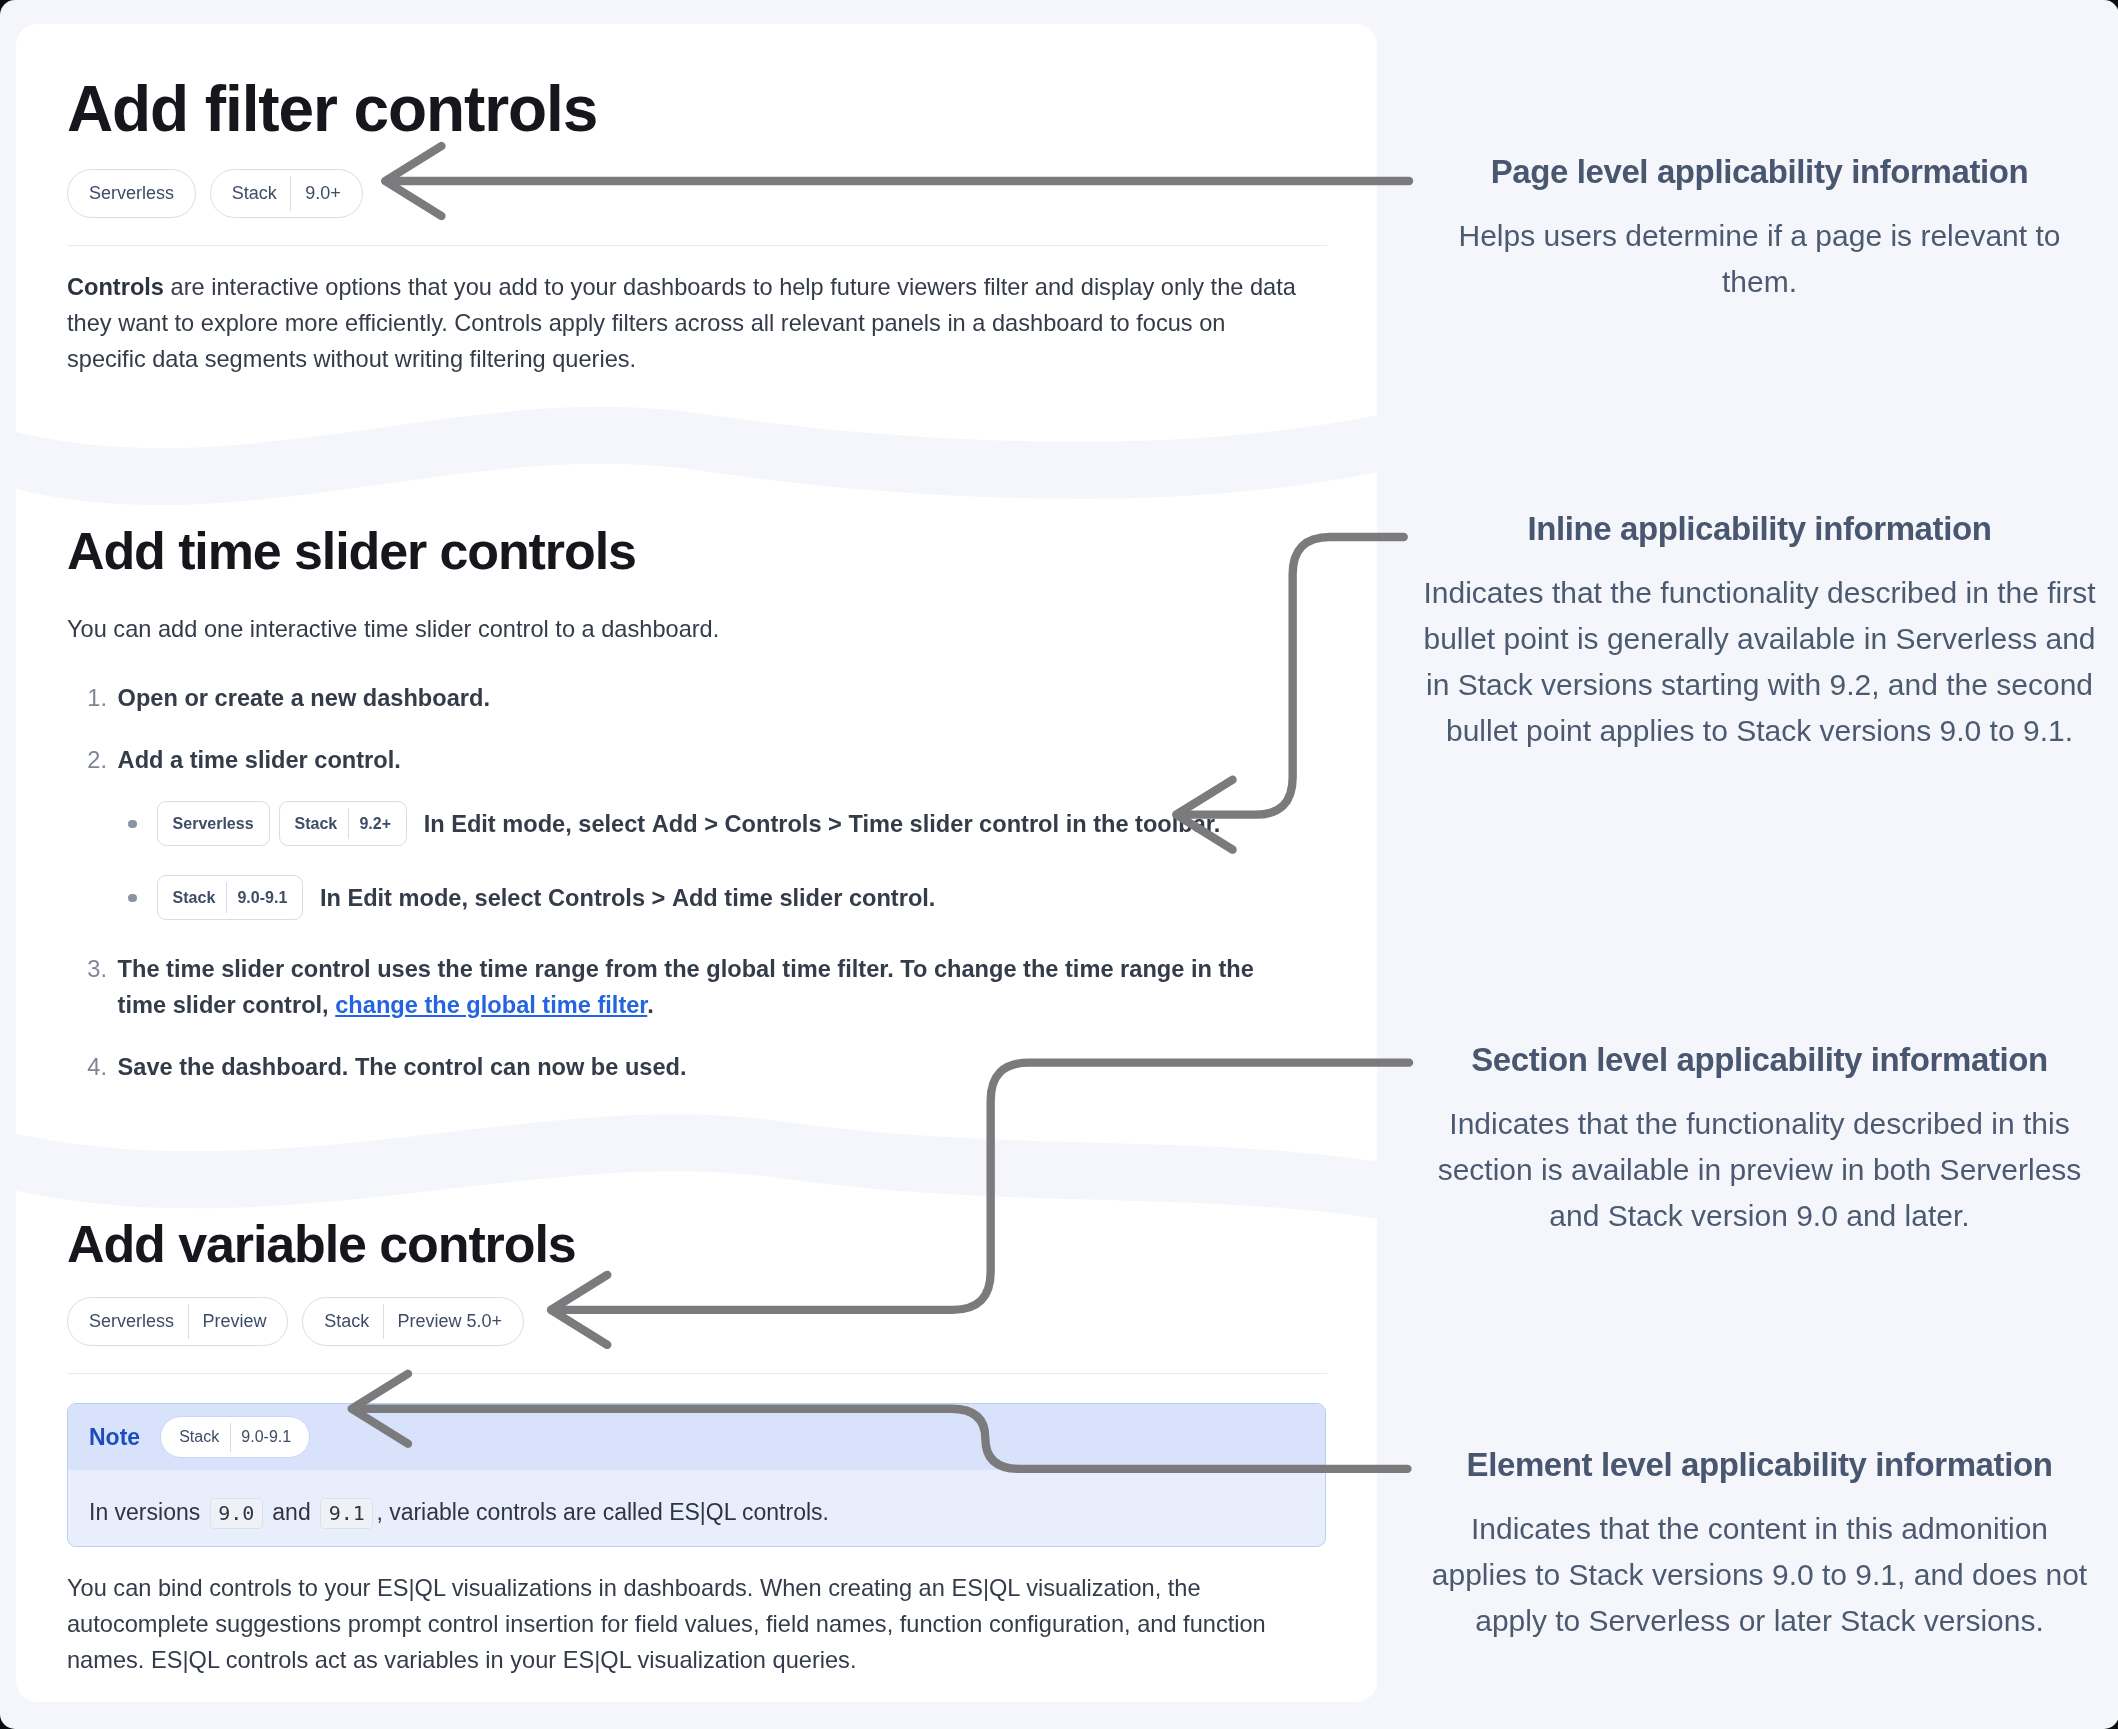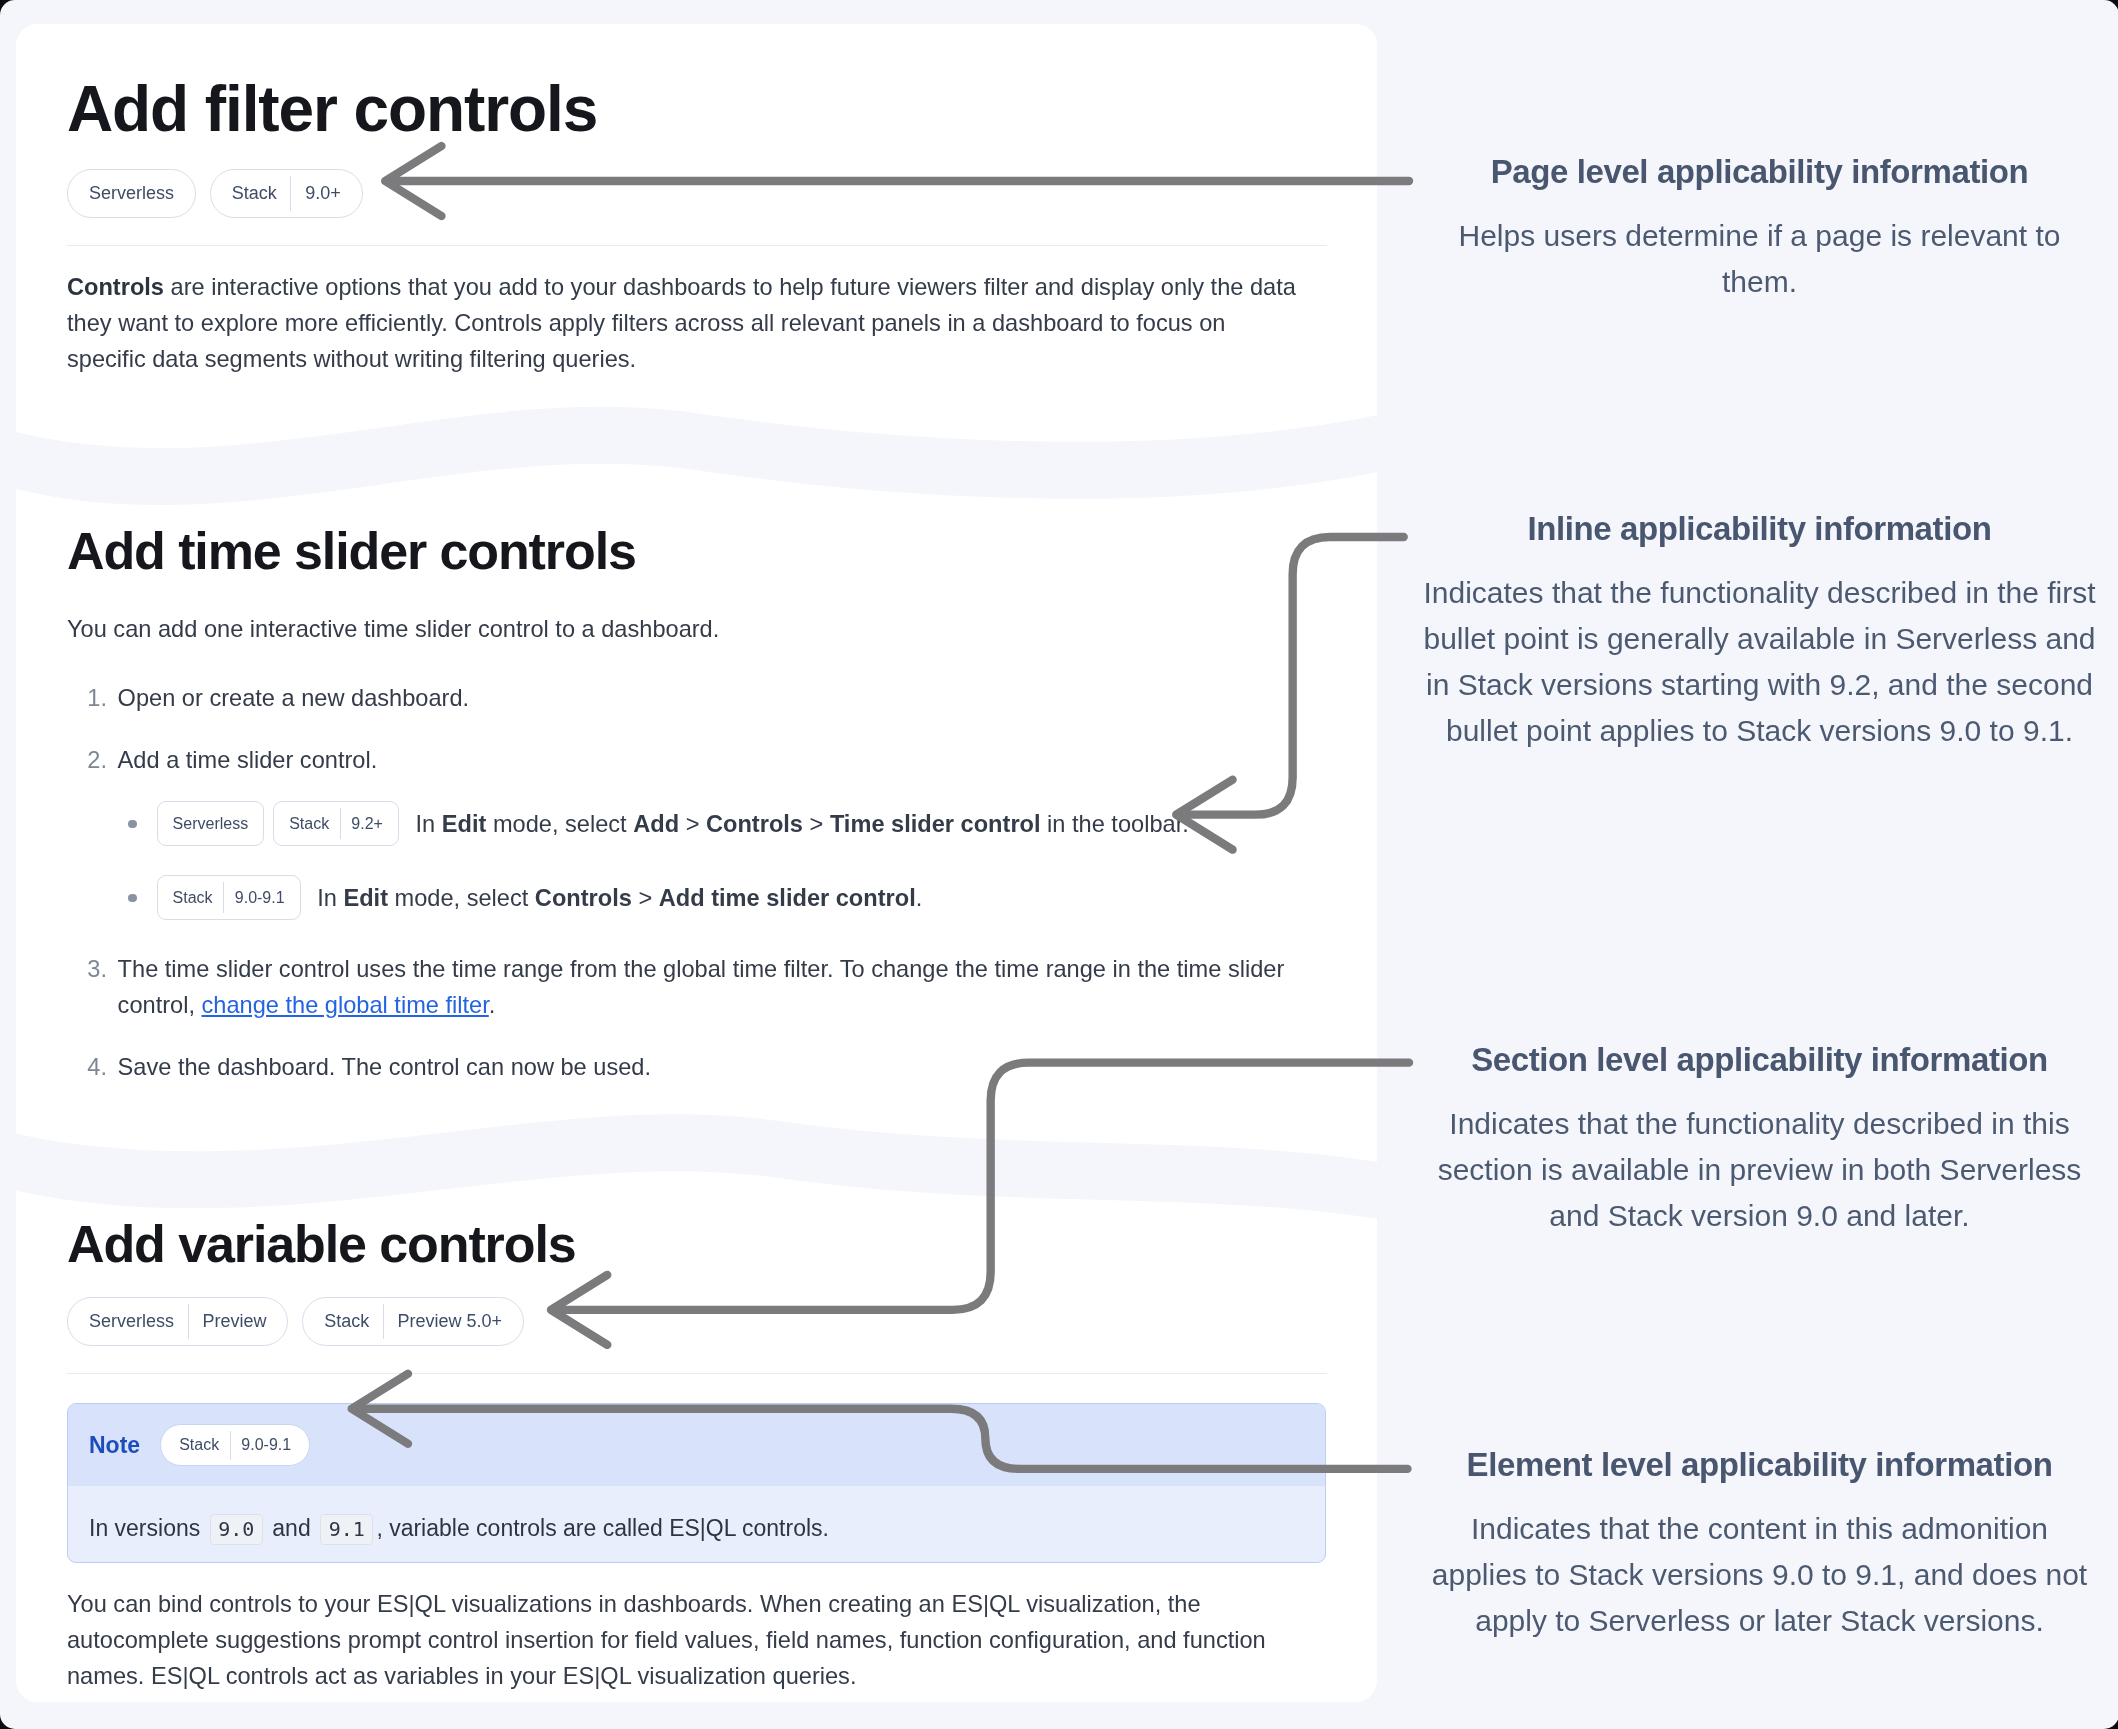--- a/index.html
+++ b/index.html
@@ -22,32 +22,32 @@
         height:47px;padding:0 21px;font-size:18px;color:#3e4c66;white-space:nowrap;}
   .pill .sep{width:0;border-left:1.5px solid #d6dde9;align-self:stretch;margin:6px 13.7px;}
   .hr{border:none;border-top:1.5px solid #e6eaf2;margin:27px 0 0 0;width:1260px;}
   p.body{font-size:23.6px;line-height:36px;margin:23px 0 0 0;max-width:1240px;}
   p.body strong{color:#2c323e;}
   .intro{font-size:23.6px;line-height:36px;margin:30px 0 0 0;}
   
   .olist{margin-top:33px;display:flex;flex-direction:column;gap:26px;}
   .ostep{display:flex;font-size:23.6px;line-height:36px;}
   .onum{color:#7e8694;width:40px;flex:0 0 40px;text-align:right;margin-right:10.6px;}
-  .ostep .txt{max-width:1171px;}
+  .ostep .txt{max-width:1171px;font-weight:bold;}
   .sublist{margin:23px 0 4.6px 0;display:flex;flex-direction:column;gap:29px;}
   .subitem{display:flex;align-items:center;}
   .dot{width:8.4px;height:8.4px;border-radius:50%;background:#8b93a3;flex:0 0 8.4px;margin:0 20px 0 10.6px;}
   .chip{display:inline-flex;align-items:center;background:#fff;border:1.5px solid #d6dde9;border-radius:9px;
         height:43px;padding:0 15px;font-size:16px;color:#3e4c66;margin-right:9px;white-space:nowrap;}
   .chip .sep{width:0;border-left:1.5px solid #d6dde9;align-self:stretch;margin:6px 10.6px;}
   .subtext{font-size:23.6px;margin-left:7.6px;}
   .link{color:#2464e2;text-decoration:underline;cursor:pointer;}
   
   .note{margin-top:29px;width:1257px;border:1.5px solid #b9cdf6;border-radius:9px;overflow:hidden;background:#e8eefc;}
-  .note-head{background:#d8e3fb;display:flex;align-items:center;height:50px;padding:16px 21px;}
+  .note-head{background:#d8e3fb;display:flex;align-items:center;height:50px;padding:8px 21px;}
   .note-label{color:#1d4dbb;font-weight:700;font-size:23px;margin-right:20px;}
   .note-pill{display:inline-flex;align-items:center;background:#fff;border:1.5px solid #c9d6f2;border-radius:760px;
              height:40px;padding:0 18px;font-size:16px;color:#3e4c66;}
   .note-pill .sep{width:0;border-left:1.5px solid #d6dde9;align-self:stretch;margin:5.3px 10.6px;}
   .note-body{padding:29px 21px 20px 21px;font-size:23px;color:#2f3540;}
   .code{font-family:"DejaVu Sans Mono","Liberation Mono",monospace;font-size:20px;background:#eef1f6;
         border:1.5px solid #dbe0ea;border-radius:4.6px;padding:2.3px 7.6px;margin:0 3px;color:#2f3542;}
   
   .ann{position:absolute;left:1421px;width:677px;text-align:center;}
   .ann h3{margin:0;font-size:33px;line-height:1.25;color:#48566f;font-weight:700;letter-spacing:-0.4px;}

